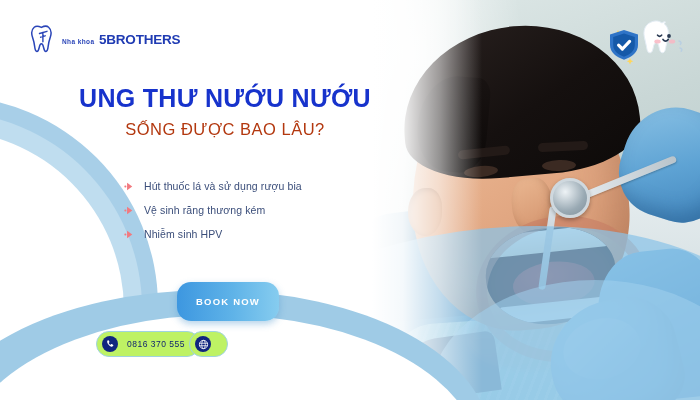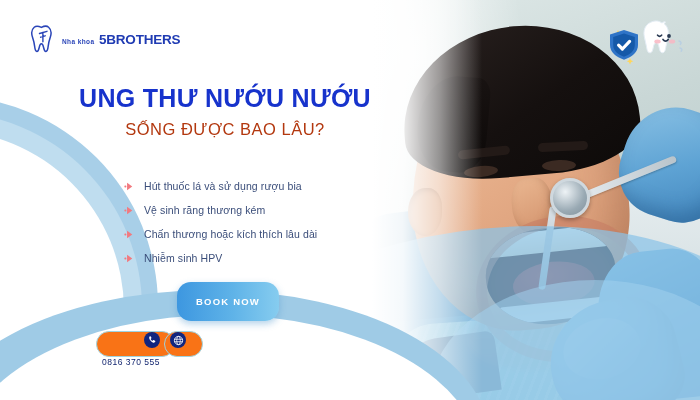--- a/index.html
+++ b/index.html
@@ -264,24 +264,23 @@
     color:#ffffff;font-size:9.5px;font-weight:700;letter-spacing:1.2px;
     box-shadow:0 3px 7px rgba(60,140,200,.38);
     font-family:"Liberation Sans",sans-serif;
   }
 
   
   .contact{
     position:absolute;left:96px;top:331px;display:flex;align-items:center;
   }
   .pill{
-    display:flex;align-items:flex-end;gap:9px;height:24px;
-    border:1px solid #9fd3e0;border-radius:14px;background:#f97316;
+    display:flex;align-items:center;gap:9px;height:24px;
+    border:1px solid #9fd3e0;border-radius:14px;background:#bef264;
     padding:0 14px 0 5px;
-    flex-direction:column;
   }
   .pill.web{margin-left:-11px;padding-right:16px;}
   .pill-ico{
     width:16px;height:16px;border-radius:50%;flex:none;
     background:#10257f;display:flex;align-items:center;justify-content:center;
   }
   .pill-ico svg{display:block;}
   .pill-txt{font-size:8.5px;color:#12256f;letter-spacing:.5px;font-weight:500;}
 
   
@@ -368,29 +367,20 @@
     <div class="bullet">
       <span class="bullet-ico">
         <svg viewBox="0 0 14 10" width="12" height="9">
           <path d="M3.6 0.6 L9.6 5 L3.6 9.4 Z" fill="#f2797f"></path>
           <rect x="0.4" y="3.9" width="2.4" height="2.2" rx="1" fill="#f2797f"></rect>
         </svg>
       </span>
       <span class="bullet-txt">Vệ sinh răng thương kém</span>
     </div>
 
-    <div class="bullet">
-      <span class="bullet-ico">
-        <svg viewBox="0 0 14 10" width="12" height="9">
-          <path d="M3.6 0.6 L9.6 5 L3.6 9.4 Z" fill="#f2797f"></path>
-          <rect x="0.4" y="3.9" width="2.4" height="2.2" rx="1" fill="#f2797f"></rect>
-        </svg>
-      </span>
-      <span class="bullet-txt">Chấn thương hoặc kích thích lâu dài</span>
-    </div>
 
     <div class="bullet">
       <span class="bullet-ico">
         <svg viewBox="0 0 14 10" width="12" height="9">
           <path d="M3.6 0.6 L9.6 5 L3.6 9.4 Z" fill="#f2797f"></path>
           <rect x="0.4" y="3.9" width="2.4" height="2.2" rx="1" fill="#f2797f"></rect>
         </svg>
       </span>
       <span class="bullet-txt">Nhiễm sinh HPV</span>
     </div>

